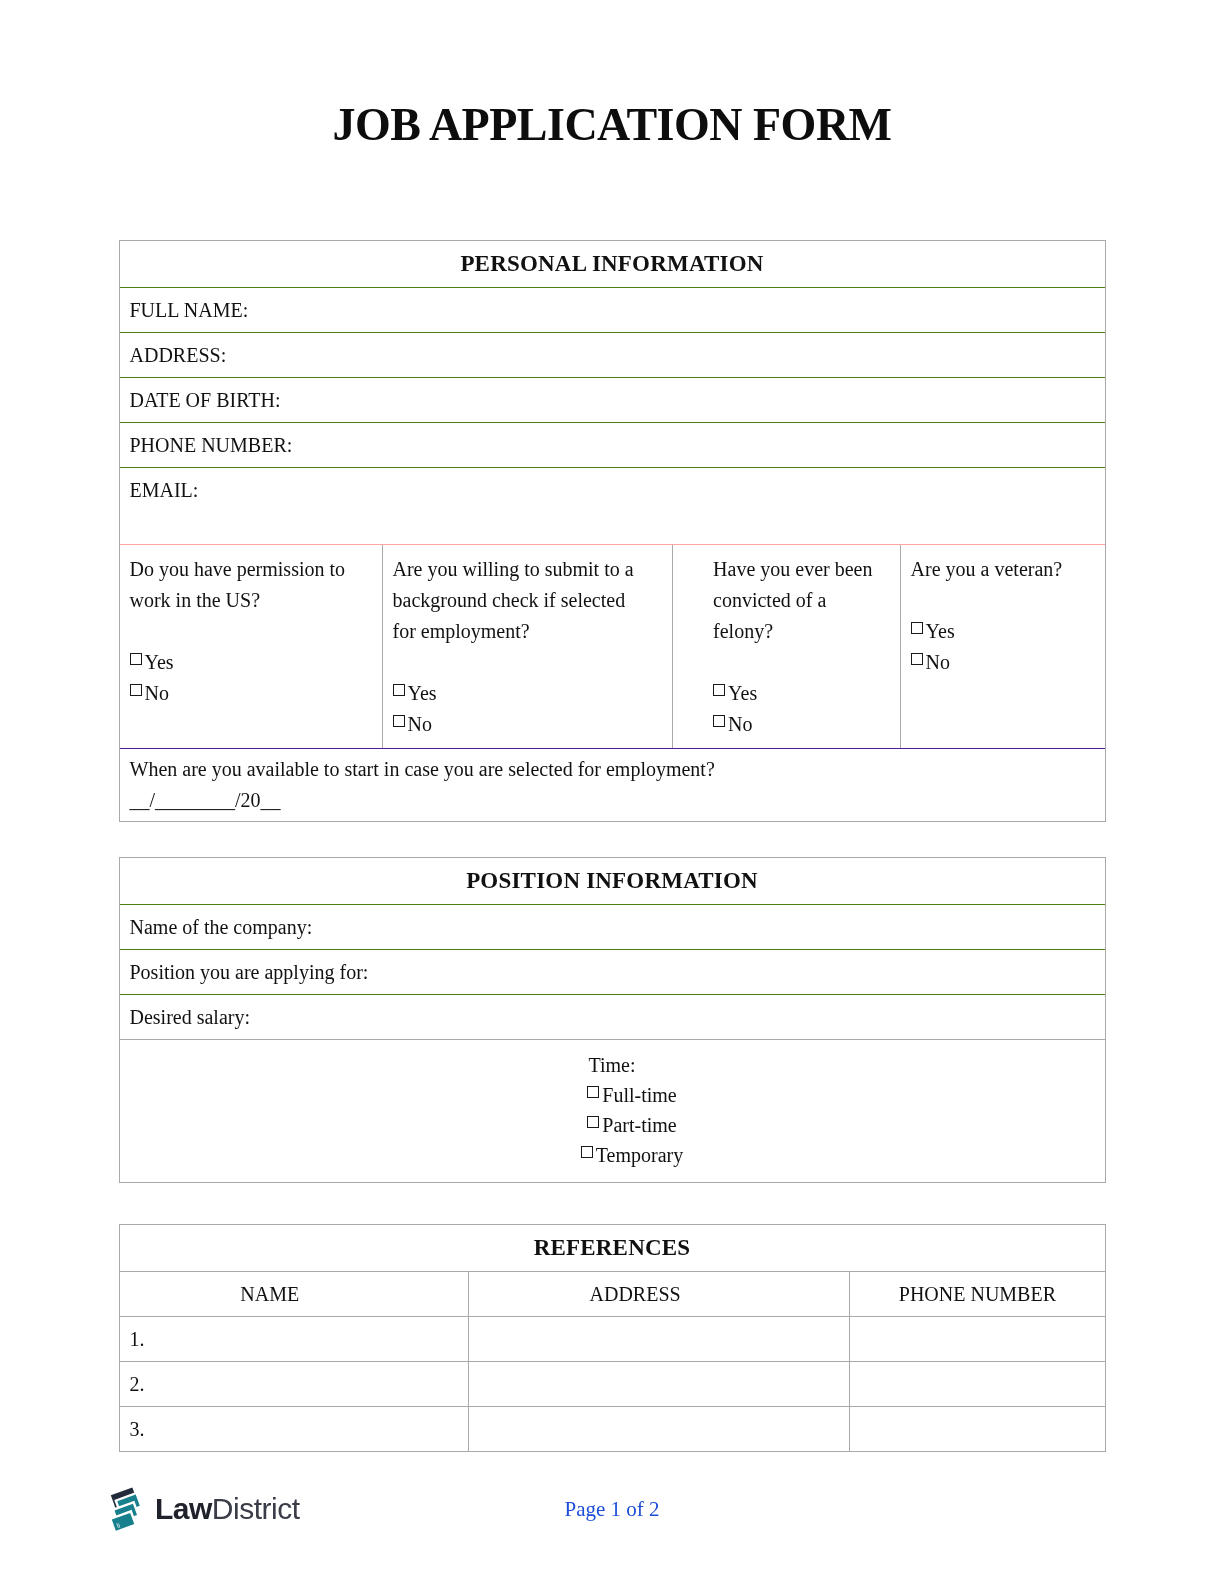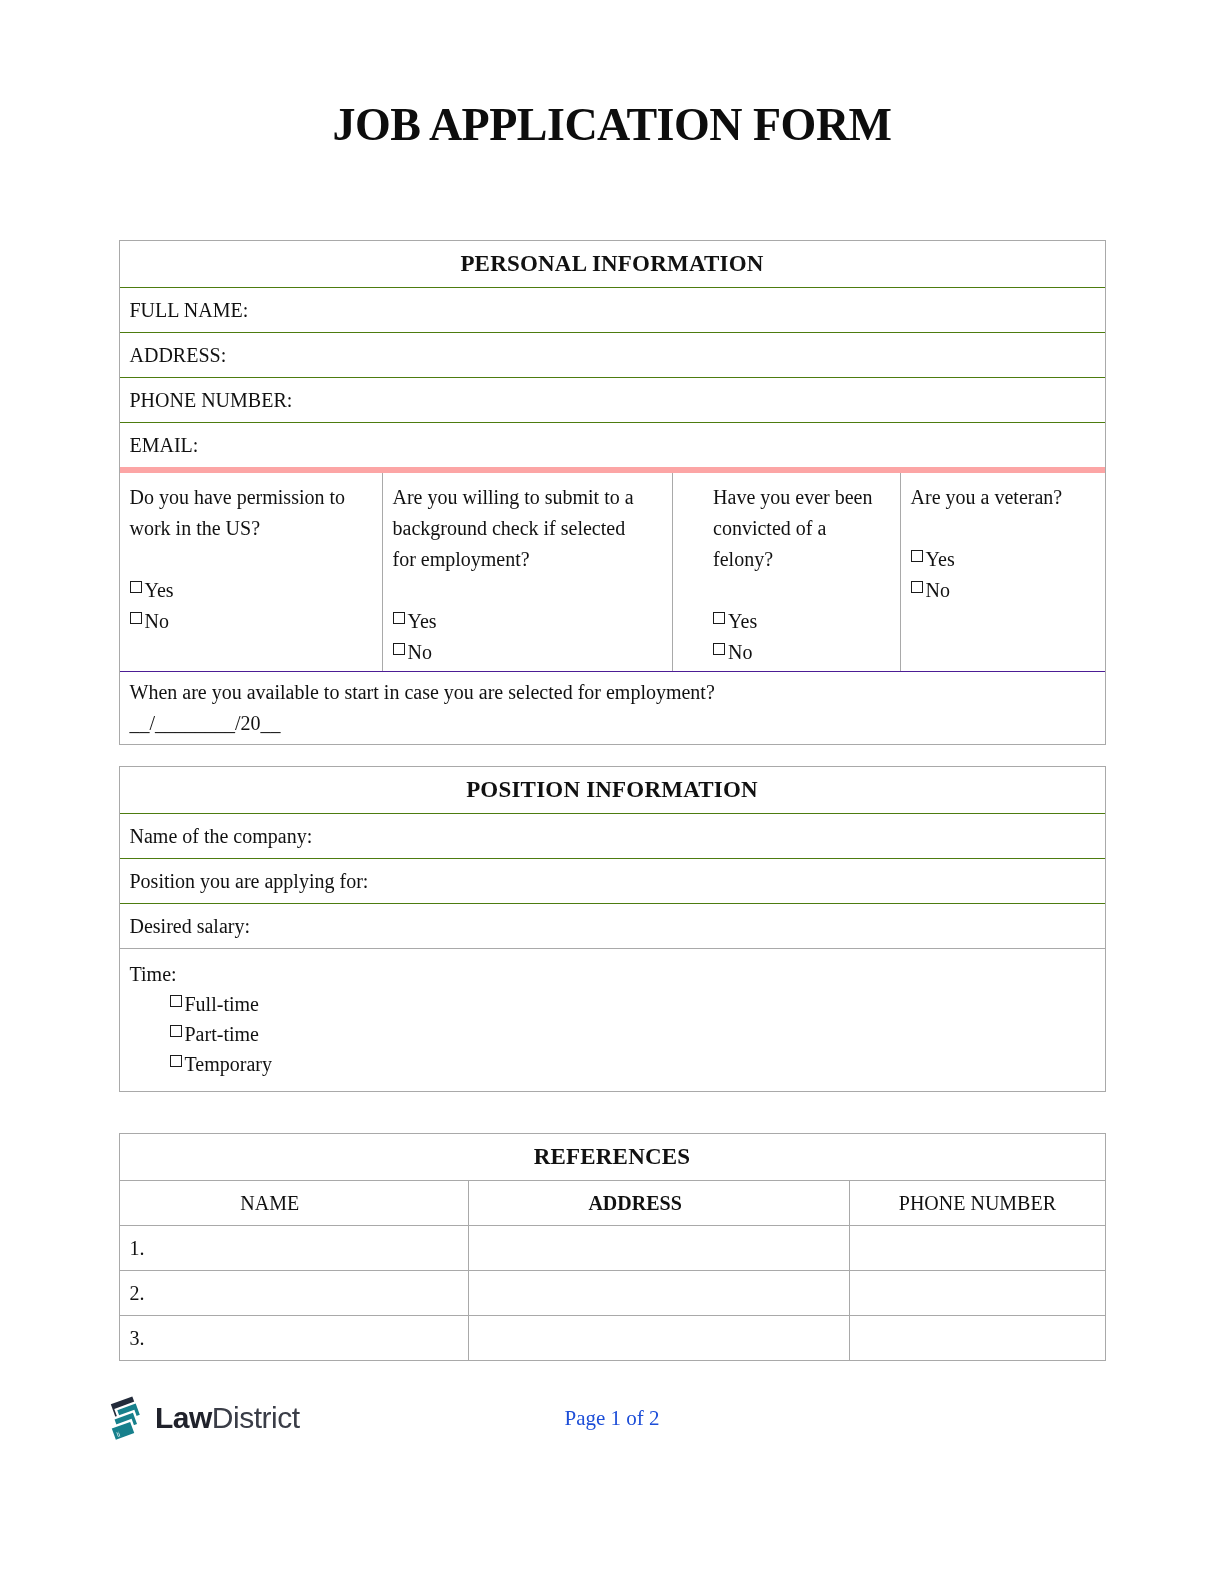--- a/index.html
+++ b/index.html
@@ -20,43 +20,44 @@
     line-height:60px;
     color:#0d0d0d;
   }
   .section{
     width:987px;
     margin:0 auto;
     border:1px solid #a9a9a9;
     box-sizing:border-box;
   }
   #personal-section{margin-top:85px;}
-  #position-section{margin-top:21px;}
+  #position-section{margin-top:35px;text-align:center;}
   #references-section{margin-top:41px;}
   .t-head{
     height:46px;
     display:flex;align-items:center;justify-content:center;
     font-weight:bold;
     font-size:23px;
     letter-spacing:0.2px;
   }
   .t-row{
     height:45px;
     border-top:1px solid #4d7c0f;
     display:flex;align-items:center;
     padding-left:10px;
     font-size:20px;
     box-sizing:border-box;
   }
   .t-row .fill{flex:1;align-self:stretch;}
   .q-row{
     display:flex;
-    border-top:6px solid #fca5a5;
+    border-top:1px solid #fca5a5;
     height:204px;
     box-sizing:border-box;
+    margin-top:32px;
   }
   .q-cell{
     box-sizing:border-box;
     padding:9px 10px 0 10px;
     font-size:20px;
     line-height:31px;
   }
   .q-cell + .q-cell{border-left:1px solid #a9a9a9;}
   .q-c1{width:26.6%;}
   .q-c2{width:29.5%;padding-right:34px;}
@@ -91,21 +92,21 @@
   }
   .time-row .indent{padding-left:40px;}
   .ref-cols{display:flex;border-top:1px solid #a9a9a9;height:45px;box-sizing:border-box;gap:48px;}
   .ref-cell{
     box-sizing:border-box;
     display:flex;align-items:center;
     font-size:20px;
   }
   .ref-cell + .ref-cell{border-left:1px solid #a9a9a9;}
   .ref-c1{width:33.8%;}
-  .ref-c2{width:37.5%;font-weight:bold;}
+  .ref-c2{width:37.5%;}
   .ref-c3{width:28.7%;}
   .ref-head-cell{justify-content:center;}
   .ref-num{padding-left:10px;}
   .footer{
     position:relative;
     margin-top:33px;
     height:60px;
   }
   .brand{
     position:absolute;left:108px;top:2px;
@@ -134,20 +135,24 @@
 
   <div class="section" id="personal-section">
     <div class="t-head" style="border-top:none;">PERSONAL INFORMATION</div>
 
     <div class="t-row">
       <span>FULL NAME:</span>
       <div class="fill"></div>
     </div>
     <div class="t-row">
       <span>ADDRESS:</span>
+      <div class="fill"></div>
+    </div>
+    <div class="t-row">
+      <span>DATE OF BIRTH:</span>
       <div class="fill"></div>
     </div>
     <div class="t-row">
       <span>PHONE NUMBER:</span>
       <div class="fill"></div>
     </div>
     <div class="t-row">
       <span>EMAIL:</span>
       <div class="fill"></div>
     </div>

